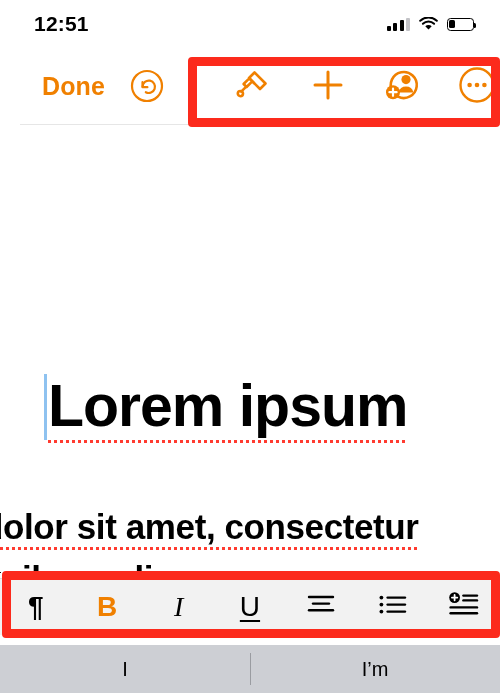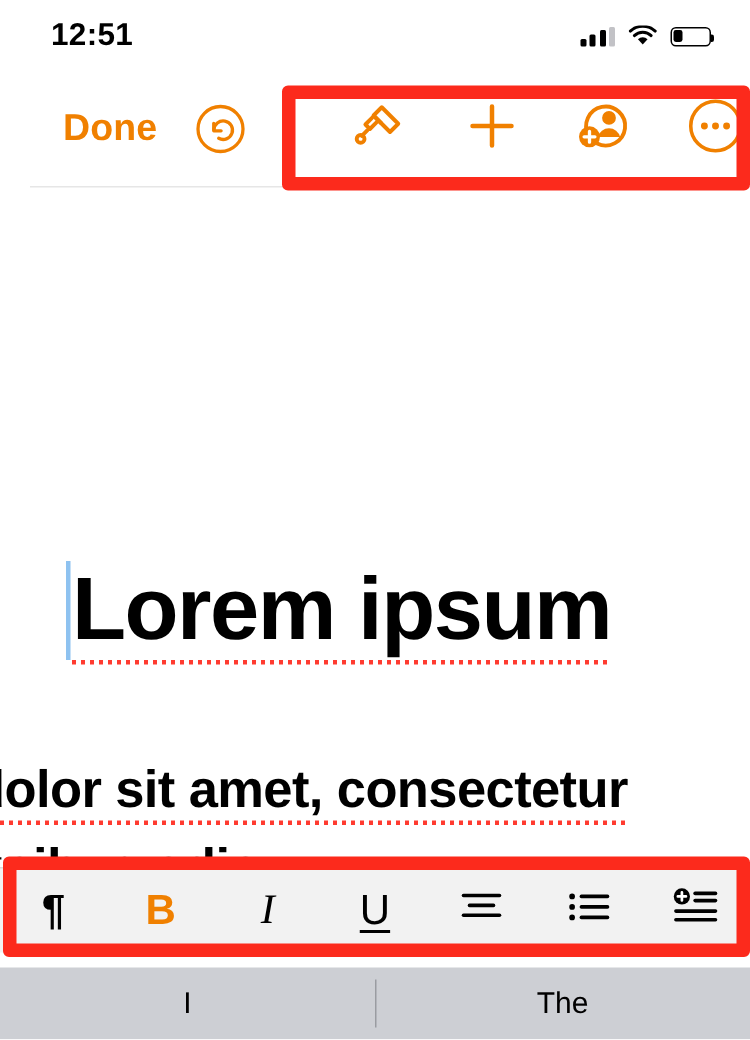--- a/index.html
+++ b/index.html
@@ -331,19 +331,19 @@
             <path d="M2.6 21.2 L29 21.2"></path>
           </g>
         </svg>
       </span>
     </div>
 
   </div>
 
   <div id="suggestion-bar">
     <div class="sugg">I</div>
-    <div class="sugg">The</div>
+    <div class="sugg">I’m</div>
   </div>
 
   <div class="annot" id="annot-top"></div>
   <div class="annot" id="annot-bottom"></div>
 
 </div>
 
 </body></html>

